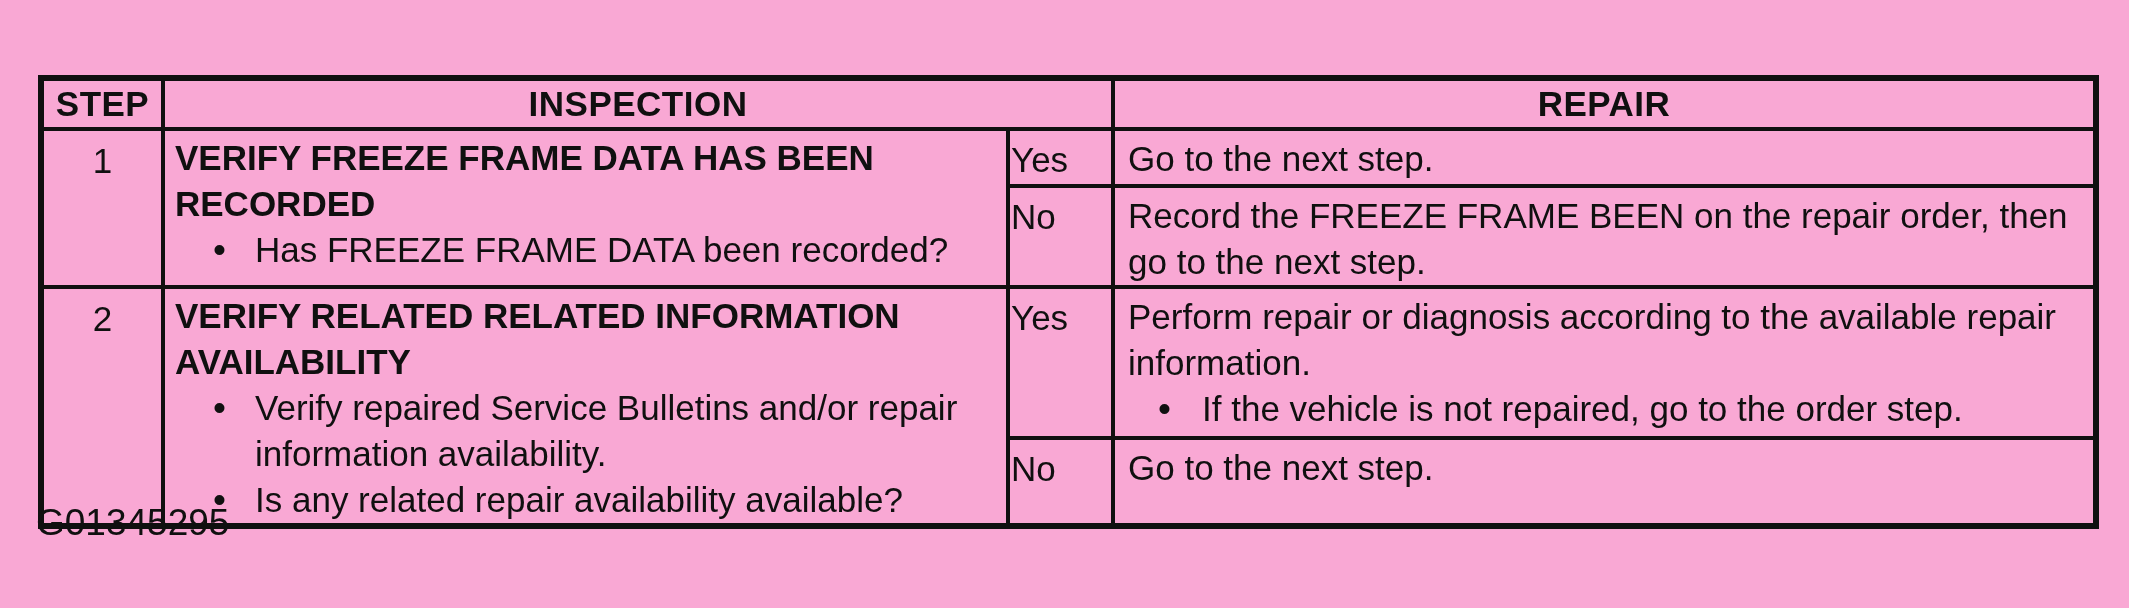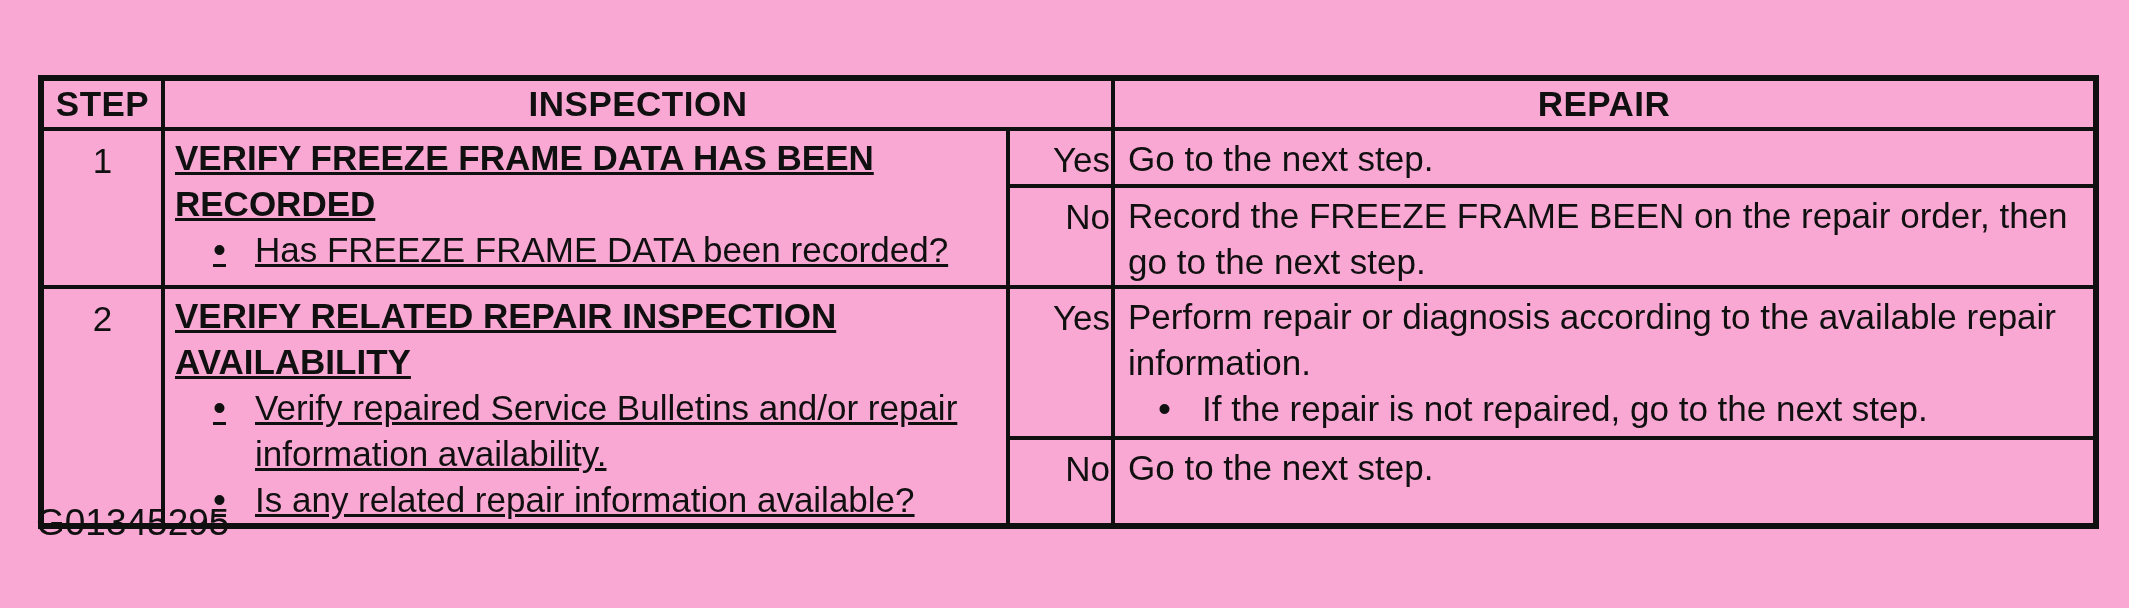--- a/index.html
+++ b/index.html
@@ -45,35 +45,34 @@
   tr.r2b { height: 85px; }
 
   .step-cell {
     text-align: center;
     vertical-align: top;
     padding-top: 7px;
   }
   .insp-cell {
     vertical-align: top;
     padding: 4px 20px 0 10px;
-    text-decoration: underline;
   }
   .insp-title { font-weight: 700; }
   .bullet-item {
     display: flex;
     align-items: flex-start;
     margin-left: 38px;
   }
   .bullet-item .dot {
     flex: 0 0 42px;
     font-size: 37px;
   }
   .bullet-item .btxt { flex: 1; }
   .yn-cell {
-    text-align: right;
+    text-align: left;
     vertical-align: top;
     padding-top: 6px;
   }
   .act-cell {
     vertical-align: top;
     padding: 5px 12px 0 13px;
   }
   .act-cell .bullet-item { margin-left: 30px; }
   .act-cell .bullet-item .dot { flex: 0 0 44px; }
   .figure-id {
@@ -119,36 +118,36 @@
     </tr>
 
     <tr class="r1b">
       <td class="yn-cell">No</td>
       <td class="act-cell">Record the FREEZE FRAME BEEN on the repair order, then go to the next step.</td>
     </tr>
 
     <tr class="r2a">
       <td rowspan="2" class="step-cell">2</td>
       <td rowspan="2" class="insp-cell">
-        <div class="insp-title">VERIFY RELATED REPAIR INSPECTION AVAILABILITY</div>
+        <div class="insp-title">VERIFY RELATED RELATED INFORMATION AVAILABILITY</div>
         <div class="bullet-item">
           <span class="dot">•</span>
           <span class="btxt">Verify repaired Service Bulletins and/or repair information availability.</span>
         </div>
         <div class="bullet-item">
           <span class="dot">•</span>
-          <span class="btxt">Is any related repair information available?</span>
+          <span class="btxt">Is any related repair availability available?</span>
         </div>
       </td>
       <td class="yn-cell">Yes</td>
       <td class="act-cell">
         <div>Perform repair or diagnosis according to the available repair information.</div>
         <div class="bullet-item">
           <span class="dot">•</span>
-          <span class="btxt">If the repair is not repaired, go to the next step.</span>
+          <span class="btxt">If the vehicle is not repaired, go to the order step.</span>
         </div>
       </td>
     </tr>
 
     <tr class="r2b">
       <td class="yn-cell">No</td>
       <td class="act-cell">Go to the next step.</td>
     </tr>
   </tbody>
     </table>

